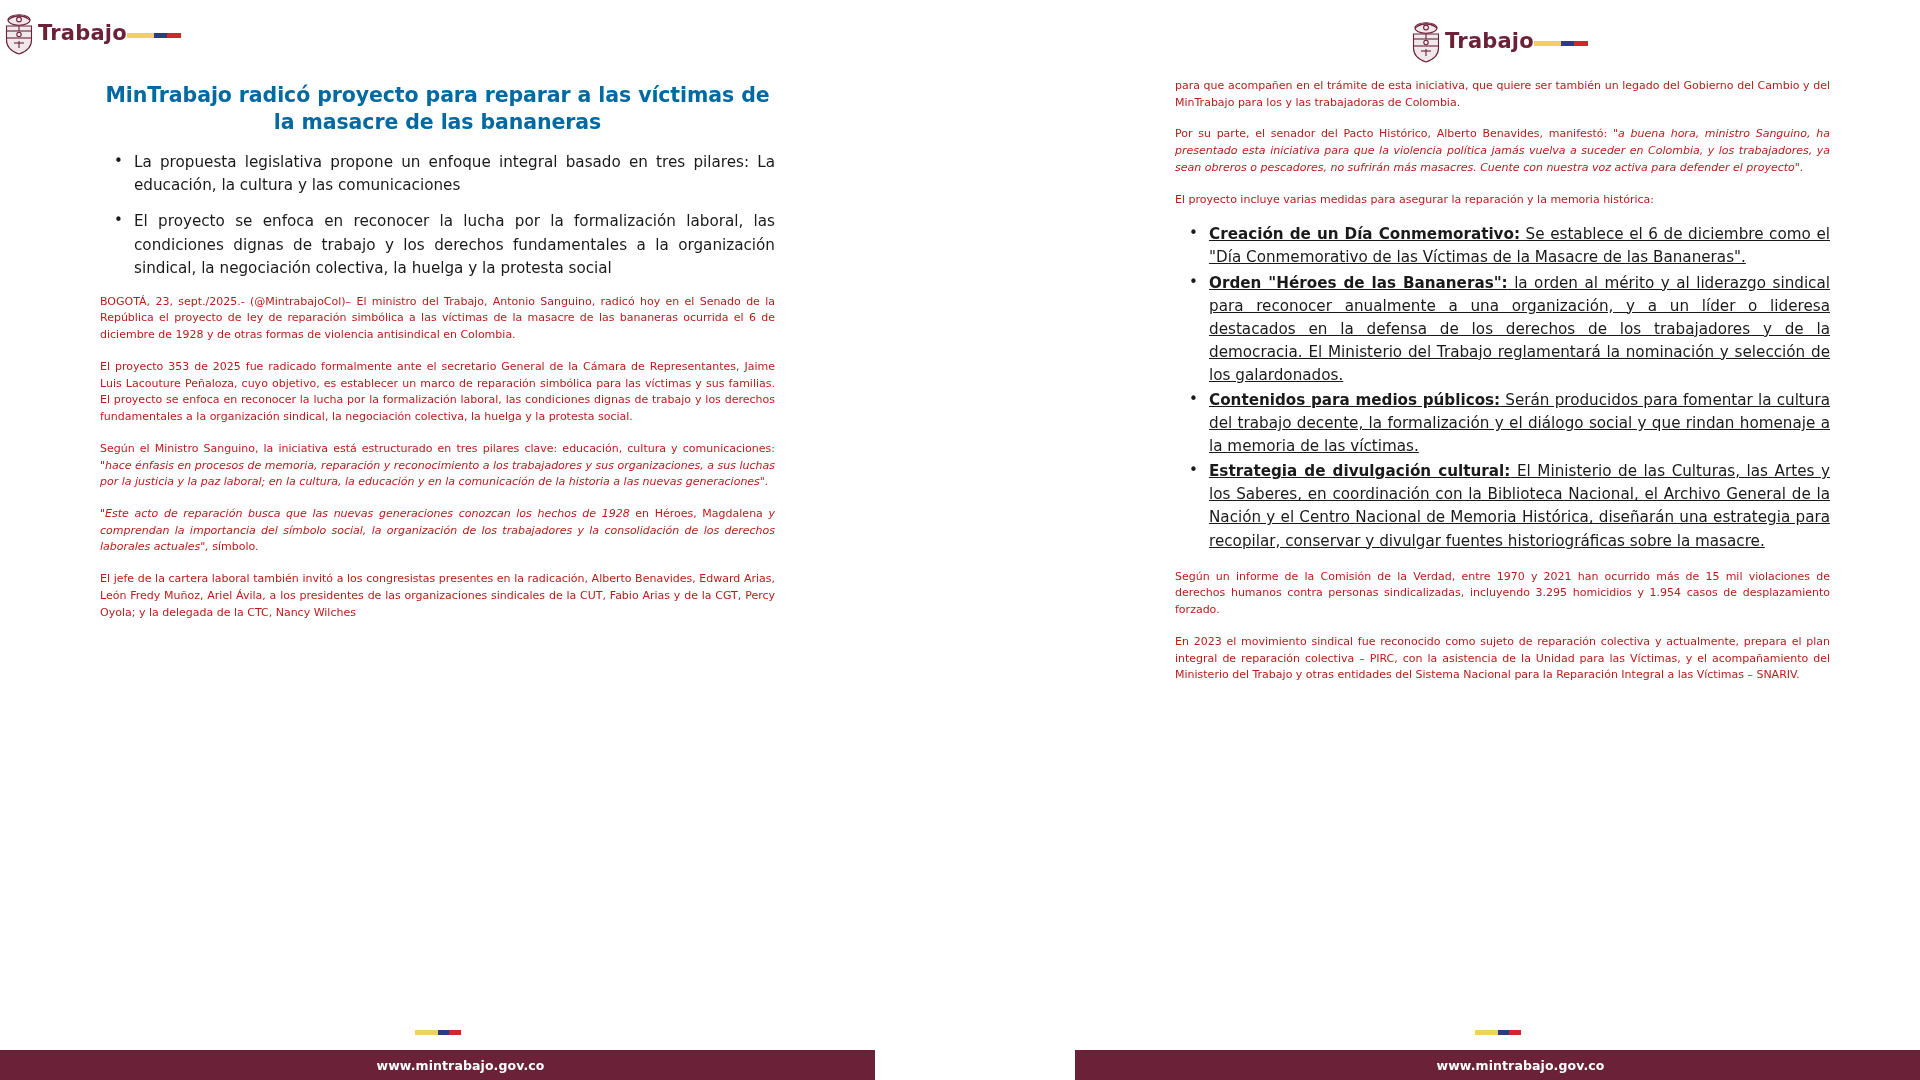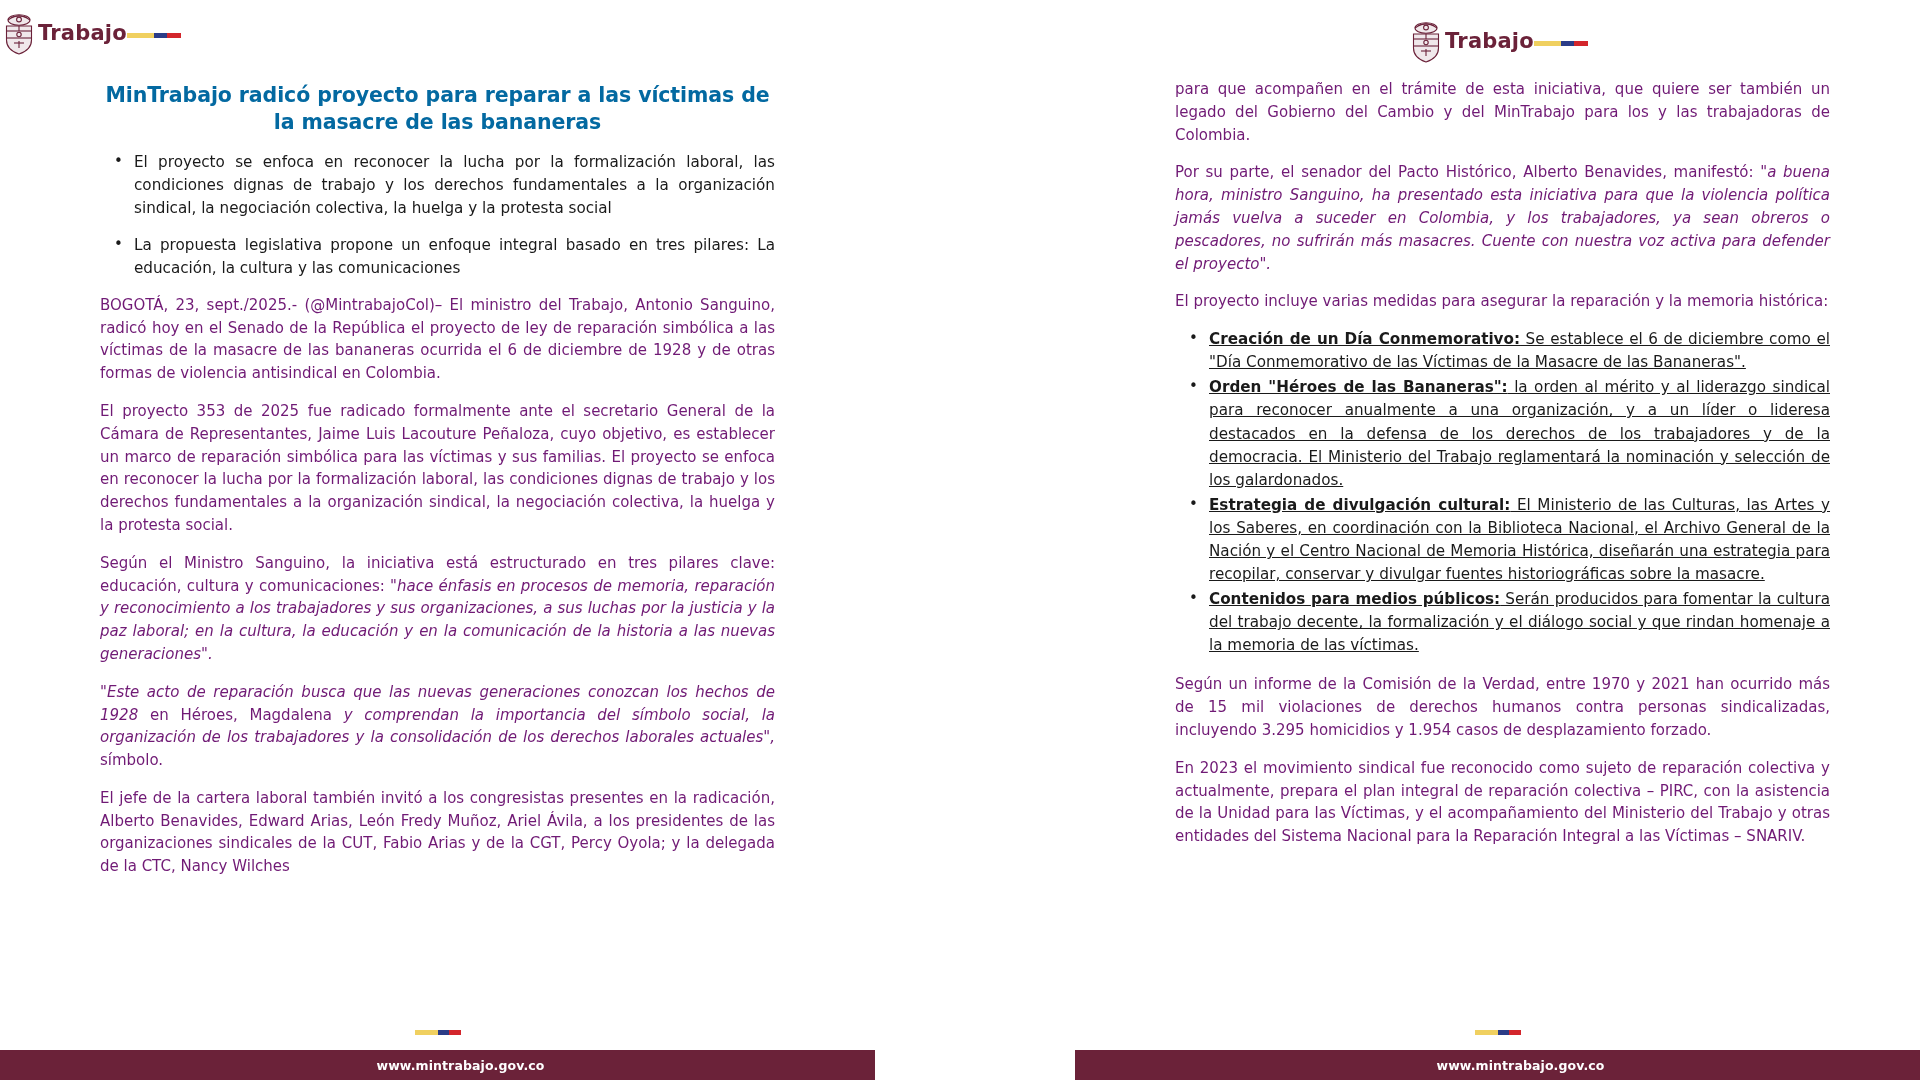--- a/index.html
+++ b/index.html
@@ -87,23 +87,23 @@
   ul.bullets > li::before {
     content: "\2022";
     position: absolute;
     left: 14px; top: -1px;
     font-size: 15px;
     color: #1a1a1a;
   }
   ul.bullets.tight > li { margin-bottom: 2px; text-decoration: underline; }
 
   p.para {
-    font-size: 15px;
+    font-size: 11px;
     line-height: 1.52;
-    color: #701a75;
+    color: #b91c1c;
     text-align: justify;
     margin-bottom: 15px;
   }
   p.para.last { margin-bottom: 0; margin-top: 12px; }
 
   .it { font-style: italic; }
   .bd { font-weight: 700; }
 
   
   .footer {
@@ -176,22 +176,22 @@
             <i class="tri-b"></i>
             <i class="tri-r"></i>
         </div>
       </div>
 
       <div class="content-left">
 
         <h1 class="headline">MinTrabajo radicó proyecto para reparar a las víctimas de la masacre de las bananeras</h1>
 
         <ul class="bullets">
+          <li>La propuesta legislativa propone un enfoque integral basado en tres pilares: La educación, la cultura y las comunicaciones</li>
           <li>El proyecto se enfoca en reconocer la lucha por la formalización laboral, las condiciones dignas de trabajo y los derechos fundamentales a la organización sindical, la negociación colectiva, la huelga y la protesta social</li>
-          <li>La propuesta legislativa propone un enfoque integral basado en tres pilares: La educación, la cultura y las comunicaciones</li>
         </ul>
 
         <p class="para">BOGOTÁ, 23, sept./2025.- (@MintrabajoCol)– El ministro del Trabajo, Antonio Sanguino, radicó hoy en el Senado de la República el proyecto de ley de reparación simbólica a las víctimas de la masacre de las bananeras ocurrida el 6 de diciembre de 1928 y de otras formas de violencia antisindical en Colombia.</p>
 
         <p class="para">El proyecto 353 de 2025 fue radicado formalmente ante el secretario General de la Cámara de Representantes, Jaime Luis Lacouture Peñaloza, cuyo objetivo, es establecer un marco de reparación simbólica para las víctimas y sus familias. El proyecto se enfoca en reconocer la lucha por la formalización laboral, las condiciones dignas de trabajo y los derechos fundamentales a la organización sindical, la negociación colectiva, la huelga y la protesta social.</p>
 
         <p class="para"><span>Según el Ministro Sanguino, la iniciativa está estructurado en tres pilares clave: educación, cultura y comunicaciones: </span><span class="it">"hace énfasis en procesos de memoria, reparación y reconocimiento a los trabajadores y sus organizaciones, a sus luchas por la justicia y la paz laboral; en la cultura, la educación y en la comunicación de la historia a las nuevas generaciones".</span></p>
 
         <p class="para"><span class="it">"Este acto de reparación busca que las nuevas generaciones conozcan los hechos de 1928</span><span> en Héroes, Magdalena </span><span class="it">y comprendan la importancia del símbolo social, la organización de los trabajadores y la consolidación de los derechos laborales actuales",</span><span> símbolo.</span></p>
 
@@ -251,22 +251,22 @@
 
         <p class="para">para que acompañen en el trámite de esta iniciativa, que quiere ser también un legado del Gobierno del Cambio y del MinTrabajo para los y las trabajadoras de Colombia.</p>
 
         <p class="para"><span>Por su parte, el senador del Pacto Histórico, Alberto Benavides, manifestó: </span><span class="it">"a buena hora, ministro Sanguino, ha presentado esta iniciativa para que la violencia política jamás vuelva a suceder en Colombia, y los trabajadores, ya sean obreros o pescadores, no sufrirán más masacres. Cuente con nuestra voz activa para defender el proyecto".</span></p>
 
         <p class="para">El proyecto incluye varias medidas para asegurar la reparación y la memoria histórica:</p>
 
         <ul class="bullets tight">
           <li><span class="bd">Creación de un Día Conmemorativo:</span><span> Se establece el 6 de diciembre como el "Día Conmemorativo de las Víctimas de la Masacre de las Bananeras".</span></li>
           <li><span class="bd">Orden "Héroes de las Bananeras":</span><span> la orden al mérito y al liderazgo sindical para reconocer anualmente a una organización, y a un líder o lideresa destacados en la defensa de los derechos de los trabajadores y de la democracia. El Ministerio del Trabajo reglamentará la nominación y selección de los galardonados.</span></li>
+          <li><span class="bd">Contenidos para medios públicos:</span><span> Serán producidos para fomentar la cultura del trabajo decente, la formalización y el diálogo social y que rindan homenaje a la memoria de las víctimas.</span></li>
           <li><span class="bd">Estrategia de divulgación cultural:</span><span> El Ministerio de las Culturas, las Artes y los Saberes, en coordinación con la Biblioteca Nacional, el Archivo General de la Nación y el Centro Nacional de Memoria Histórica, diseñarán una estrategia para recopilar, conservar y divulgar fuentes historiográficas sobre la masacre.</span></li>
-          <li><span class="bd">Contenidos para medios públicos:</span><span> Serán producidos para fomentar la cultura del trabajo decente, la formalización y el diálogo social y que rindan homenaje a la memoria de las víctimas.</span></li>
         </ul>
 
         <p class="para" style="margin-top:16px">Según un informe de la Comisión de la Verdad, entre 1970 y 2021 han ocurrido más de 15 mil violaciones de derechos humanos contra personas sindicalizadas, incluyendo 3.295 homicidios y 1.954 casos de desplazamiento forzado.</p>
 
         <p class="para last">En 2023 el movimiento sindical fue reconocido como sujeto de reparación colectiva y actualmente, prepara el plan integral de reparación colectiva – PIRC, con la asistencia de la Unidad para las Víctimas, y el acompañamiento del Ministerio del Trabajo y otras entidades del Sistema Nacional para la Reparación Integral a las Víctimas – SNARIV.</p>
 
       </div>
     </div>
 
     <div class="footer">

